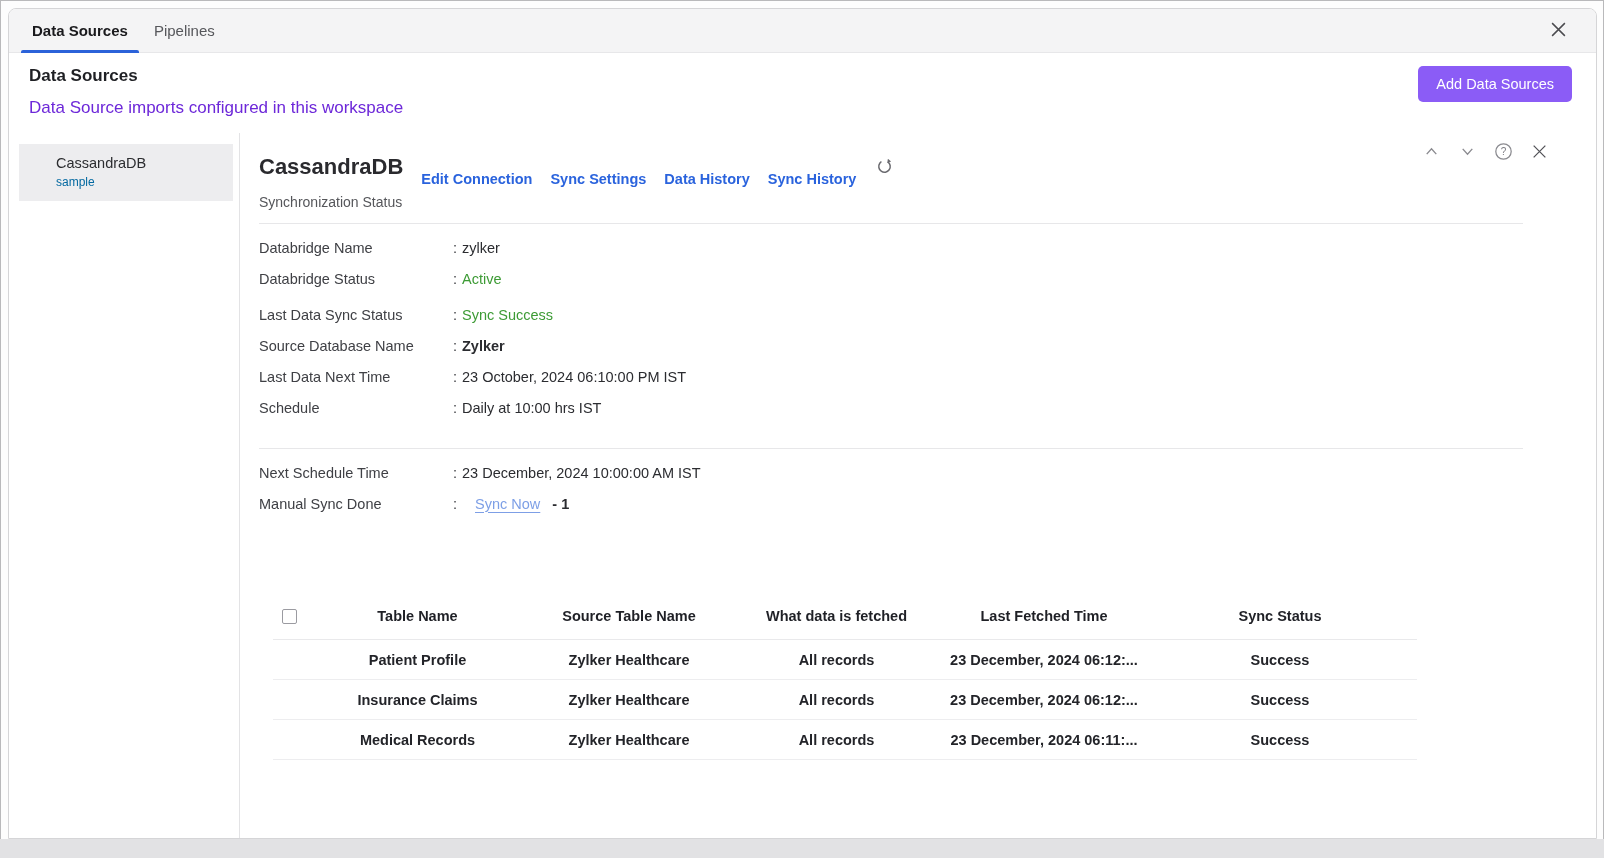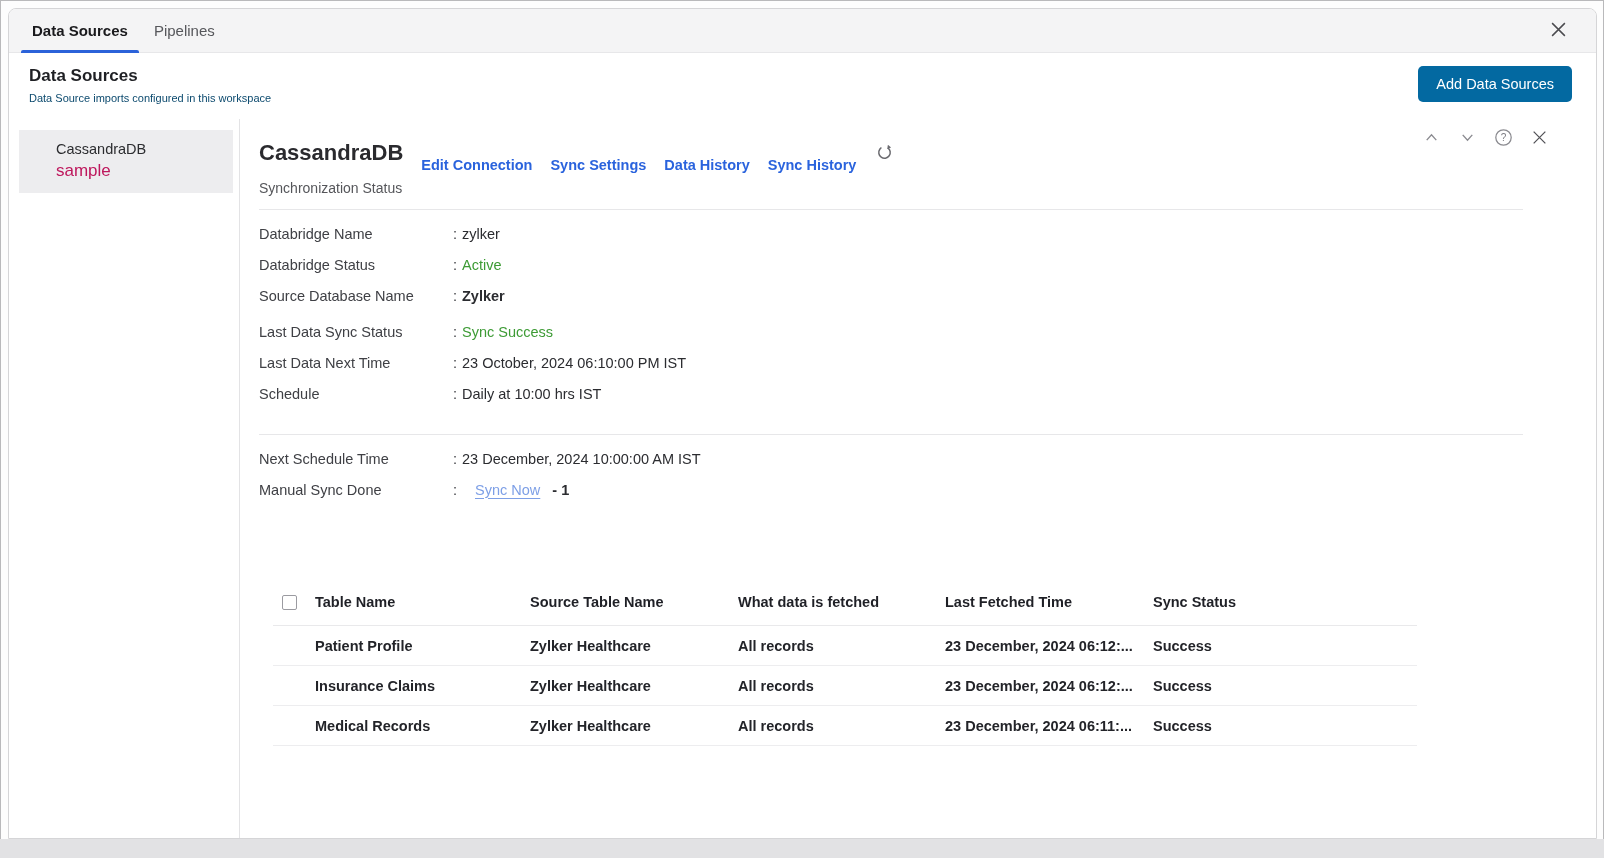--- a/index.html
+++ b/index.html
@@ -49,45 +49,45 @@
     height:3px; background:#2b62d9; border-radius:2px 2px 0 0;
   }
   .tabbar-close {
     position:absolute; right:26px; top:10px;
     width:24px; height:24px; cursor:pointer;
     display:flex; align-items:center; justify-content:center;
   }
   
   .page-header { padding:13px 24px 15px 20px; position:relative; flex-shrink:0; }
   .page-title { font-size:17px; font-weight:700; color:#1f2024; }
-  .page-sub { font-size:11px; color:#0c4a6e; margin-top:6px; }
+  .page-sub { font-size:17px; color:#6d28d9; margin-top:12px; }
   .add-btn {
     position:absolute; right:24px; top:13px;
-    background:#0369a1; color:#ffffff;
+    background:#8b5cf6; color:#ffffff;
     font-family:"Liberation Sans", sans-serif;
     font-size:14.5px;
     padding:10px 18px;
     border:none; border-radius:5px;
     cursor:pointer;
   }
   
   .content { flex:1; display:flex; min-height:0; }
   .sidebar {
     width:231px; flex-shrink:0;
     border-right:1px solid #e3e3e5;
     padding-top:11px;
   }
   .src-item {
     margin-left:10px; width:214px;
     padding:11px 10px 12px 37px;
     background:#ededef;
     cursor:pointer;
   }
   .src-name { font-size:14.5px; color:#2c2d30; }
-  .src-sub  { font-size:17px; color:#be185d; margin-top:4px; }
+  .src-sub  { font-size:12px; color:#0369a1; margin-top:4px; }
   
   .main { flex:1; position:relative; padding:14px 73px 0 19px; min-width:0; }
   .main-title-row { display:flex; align-items:center; column-gap:18px; }
   .panel-title { font-size:22px; font-weight:700; color:#2a2a2e; }
   .panel-link {
     font-size:14.5px; font-weight:600; color:#2a63dd;
     text-decoration:none; cursor:pointer;margin-top:24px;
   }
   .refresh-btn { margin-left:2px; margin-top:2px; cursor:pointer; display:flex; }
   .panel-icons {
@@ -109,21 +109,21 @@
   .kv-value { margin-left:0; color:#2b2c30; }
   .kv-value.green { color:#3d9b35; }
   .kv-value.bold  { font-weight:700; }
   .sync-now-link {
     margin-left:13px; color:#7d9fe6; cursor:pointer;
     text-decoration:underline; text-underline-offset:3px;
     font-size:14.5px;
   }
   .sync-count { margin-left:12px; font-weight:700; color:#2b2c30; font-size:14.5px; }
   
-  .tables { margin-top:74px; margin-left:14px; width:1144px; }
+  .tables { margin-top:74px; margin-left:14px; width:1144px;text-align:center; }
   .t-grid { display:grid; grid-template-columns:42px 215px 208px 207px 208px 1fr; align-items:center; }
   .t-head {
     height:47px; border-bottom:1px solid #e9e9eb;
     font-size:14.5px; font-weight:700; color:#1f2026;
   }
   .t-row {
     height:40px; border-bottom:1px solid #ededef;
     font-size:14.5px; font-weight:600; color:#232429;
   }
   .checkbox {
@@ -226,29 +226,29 @@
           <div class="kv-row">
             <div class="kv-label">Databridge Name</div>
             <div class="kv-colon"></div>
             <div class="kv-value">zylker</div>
           </div>
           <div class="kv-row">
             <div class="kv-label">Databridge Status</div>
             <div class="kv-colon"></div>
             <div class="kv-value green">Active</div>
           </div>
-          <div class="kv-row">
-            <div class="kv-label">Source Database Name</div>
-            <div class="kv-colon"></div>
-            <div class="kv-value bold">Zylker</div>
-          </div>
           <div class="kv-row gap">
             <div class="kv-label">Last Data Sync Status</div>
             <div class="kv-colon"></div>
             <div class="kv-value green">Sync Success</div>
+          </div>
+          <div class="kv-row">
+            <div class="kv-label">Source Database Name</div>
+            <div class="kv-colon"></div>
+            <div class="kv-value bold">Zylker</div>
           </div>
           <div class="kv-row">
             <div class="kv-label">Last Data Next Time</div>
             <div class="kv-colon"></div>
             <div class="kv-value">23 October, 2024 06:10:00 PM IST</div>
           </div>
           <div class="kv-row">
             <div class="kv-label">Schedule</div>
             <div class="kv-colon"></div>
             <div class="kv-value">Daily at 10:00 hrs IST</div>

